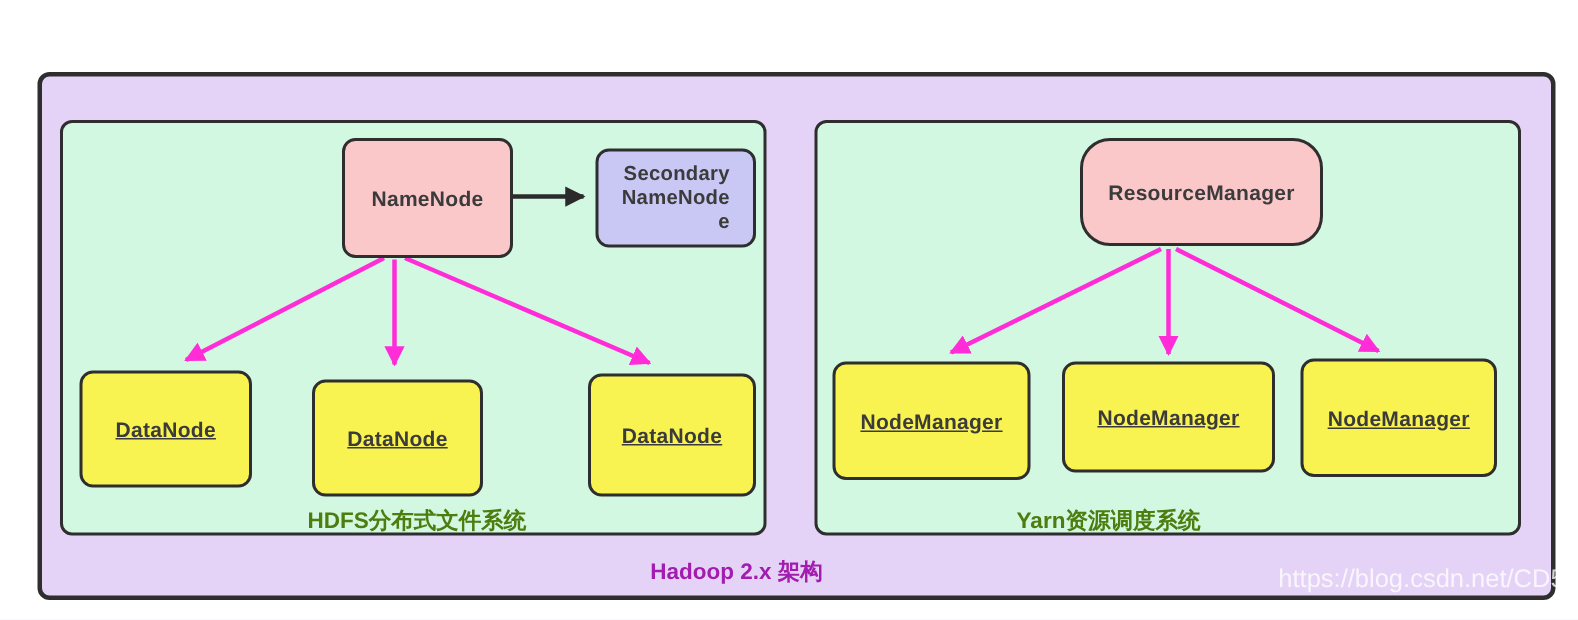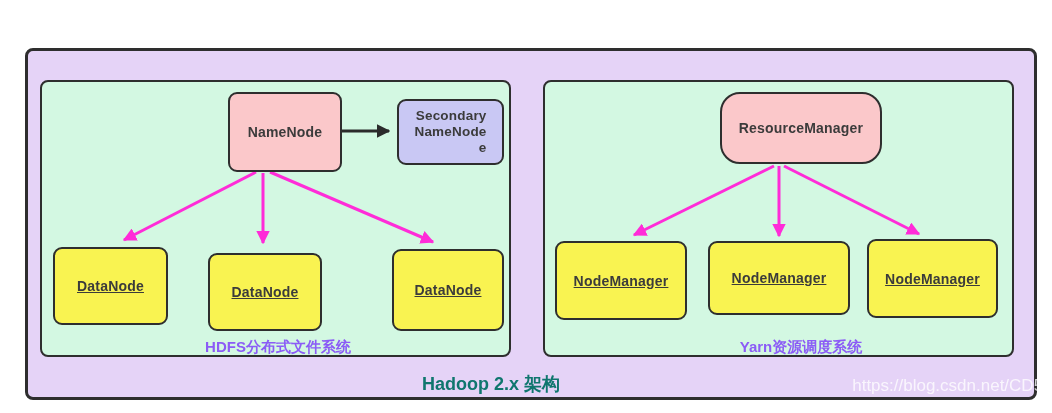--- a/index.html
+++ b/index.html
@@ -60,32 +60,32 @@
   .resourcemanager { left: 700px; top: 92px;  width: 162px; height: 72px; border-radius: 20px; }
   .nodemanager-1   { left: 555px; top: 241px; width: 132px; height: 79px; }
   .nodemanager-2   { left: 708px; top: 241px; width: 142px; height: 74px; }
   .nodemanager-3   { left: 867px; top: 239px; width: 131px; height: 79px; }
   .section-label {
     position: absolute;
     width: 220px;
     text-align: center;
     font-weight: bold;
     font-size: 15px;
-    color: #8b5cf6;
+    color: #4d7c0f;
   }
   .hdfs-label { left: 168px; top: 338px; }
-  .yarn-label { left: 691px; top: 338px; }
+  .yarn-label { left: 629px; top: 338px; }
   .diagram-title {
     position: absolute;
     left: 391px; top: 372px;
     width: 200px;
     text-align: center;
     font-weight: bold;
-    font-size: 18px;
-    color: #0f766e;
+    font-size: 15px;
+    color: #a21caf;
   }
   .watermark {
     position: absolute;
     right: -10px; top: 376px;
     font-size: 17px;
     color: rgba(255, 255, 255, 0.78);
     font-weight: normal;
     white-space: nowrap;
   }
   .line-block { display: block; }

